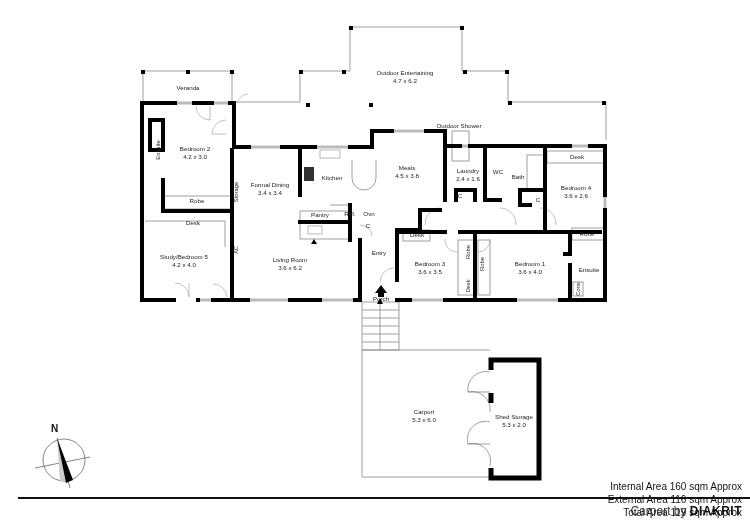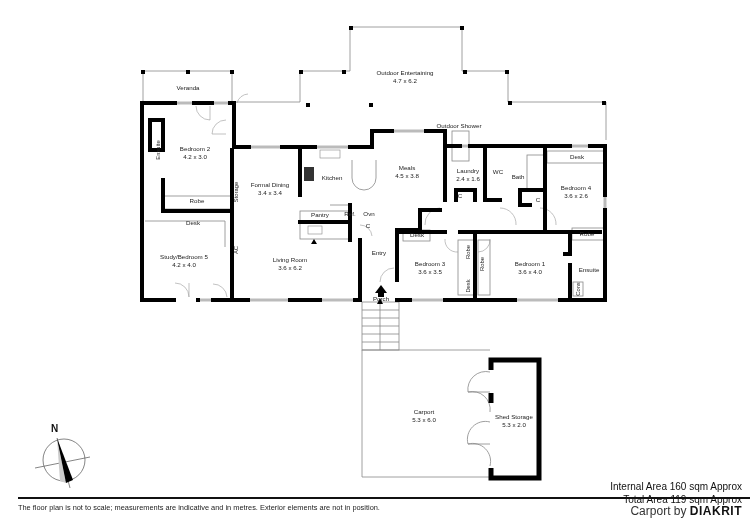--- a/index.html
+++ b/index.html
@@ -212,25 +212,25 @@
 <div class="lbl" style="left:530px;top:260px;"><span>Bedroom 1</span><span class="dim">3.6 x 4.0</span></div>
 <div class="lbl" style="left:589px;top:266px;"><span>Ensuite</span></div>
 <div class="vlbl" style="left:578px;top:289px;">Cons</div>
 <div class="lbl" style="left:424px;top:408px;"><span>Carport</span><span class="dim">5.3 x 6.0</span></div>
 <div class="lbl" style="left:514px;top:413px;"><span>Shed Storage</span><span class="dim">5.3 x 2.0</span></div>
 
 <div class="north">N</div>
 
 <div class="areas">
   <div>Internal Area 160 sqm Approx</div>
+  <div>External Area 116 sqm Approx</div>
   <div>Total Area 119 sqm Approx</div>
 </div>
 
 <div class="rule" style="left:18px;top:497px;width:732px;"></div>
 
 <div class="disclaimer">
-  <div>The floor plan is not to scale; measurements are indicative and in metres. Exterior elements are not in position.</div>
 </div>
 
 <div class="produced">
   <span>Carport by</span>
   <b>DIAKRIT</b>
 </div>
 
 </body></html>

